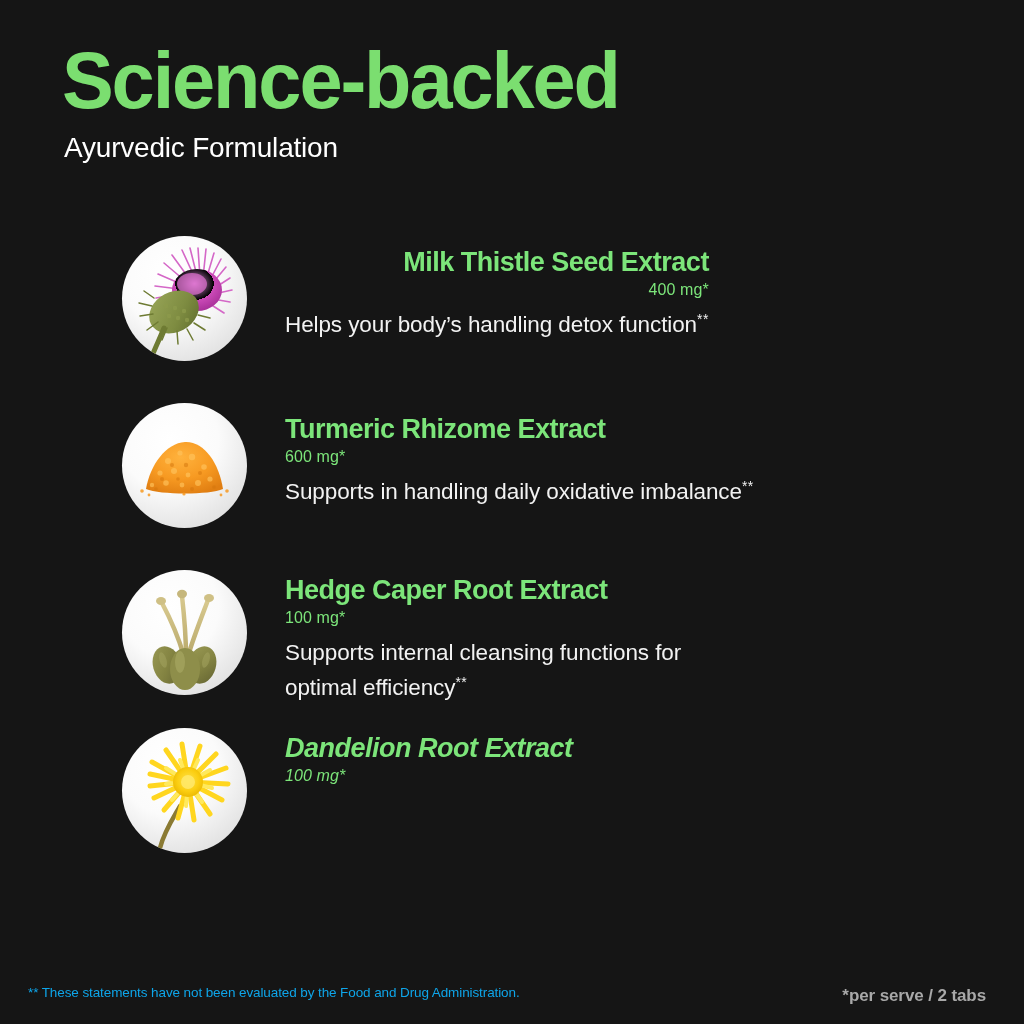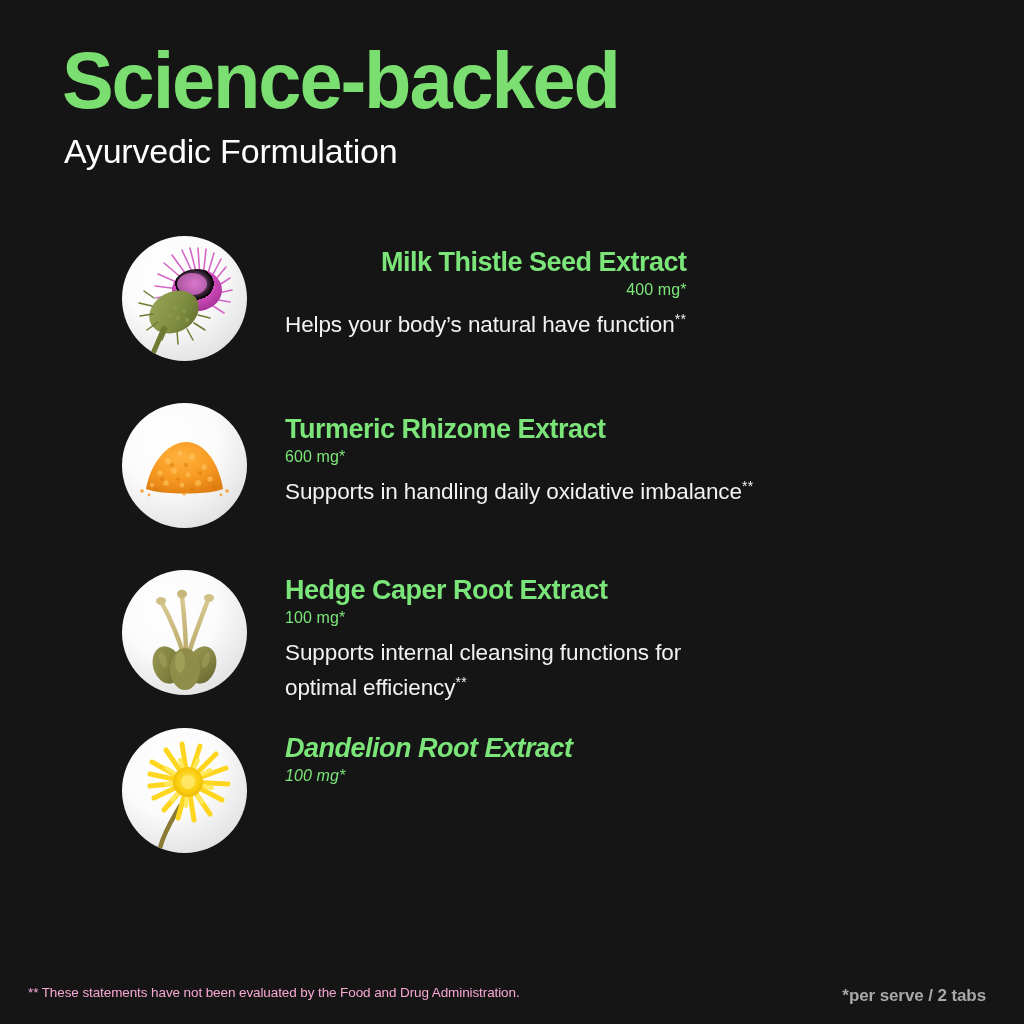--- a/index.html
+++ b/index.html
@@ -35,21 +35,21 @@
     line-height: 0.98;
     letter-spacing: -2.2px;
     color: #7BDE70;
     margin: 0;
     font-stretch: condensed;
     transform: scaleX(0.97);
     transform-origin: left center;
     white-space: nowrap;
   }
   .subhead {
-    font-size: 34px;
+    font-size: 28px;
     font-weight: 300;
     color: #FFFFFF;
     margin: 12px 0 0 2px;
     letter-spacing: -0.2px;
     white-space: nowrap;
   }
 
   
   .ingredients {
     position: absolute;
@@ -121,21 +121,21 @@
   .row.r3 .info { padding-top: 6px; }
   .row.r4 .info { padding-top: 6px; font-style: italic; }
 
   
   .disclaimer {
     position: absolute;
     left: 28px;
     bottom: 18px;
     font-size: 13.5px;
     font-weight: 500;
-    color: #f9a8d4;
+    color: #0ea5e9;
     line-height: 1.85;
     letter-spacing: -0.1px;
   }
   .disclaimer div { white-space: nowrap; }
 
   .serve-note {
     position: absolute;
     right: 22px;
     bottom: 18px;
     font-size: 17px;
@@ -218,21 +218,21 @@
             <circle cx="56" cy="82" r="2.2"></circle>
               <circle cx="65" cy="84" r="2.2"></circle>
           </g>
 
           <path d="M42 92 C 38 102, 34 110, 30 120" stroke="#6E7B33" stroke-width="5" fill="none" stroke-linecap="round"></path>
         </svg>
       </div>
       <div class="info">
         <div class="ing-title">Milk Thistle Seed Extract</div>
         <div class="ing-dose">400 mg*</div>
-        <div class="ing-desc"><span>Helps your body’s natural have function</span><sup>**</sup></div>
+        <div class="ing-desc"><span>Helps your body’s handling detox function</span><sup>**</sup></div>
       </div>
     </div>
 
     <div class="row r2">
       <div class="badge">
         <svg viewBox="0 0 125 125" xmlns="http://www.w3.org/2000/svg">
           <defs>
             <radialGradient id="tmMound" cx="45%" cy="30%" r="75%">
               <stop offset="0%" stop-color="#FFB23D"></stop>
               <stop offset="55%" stop-color="#F79A22"></stop>

